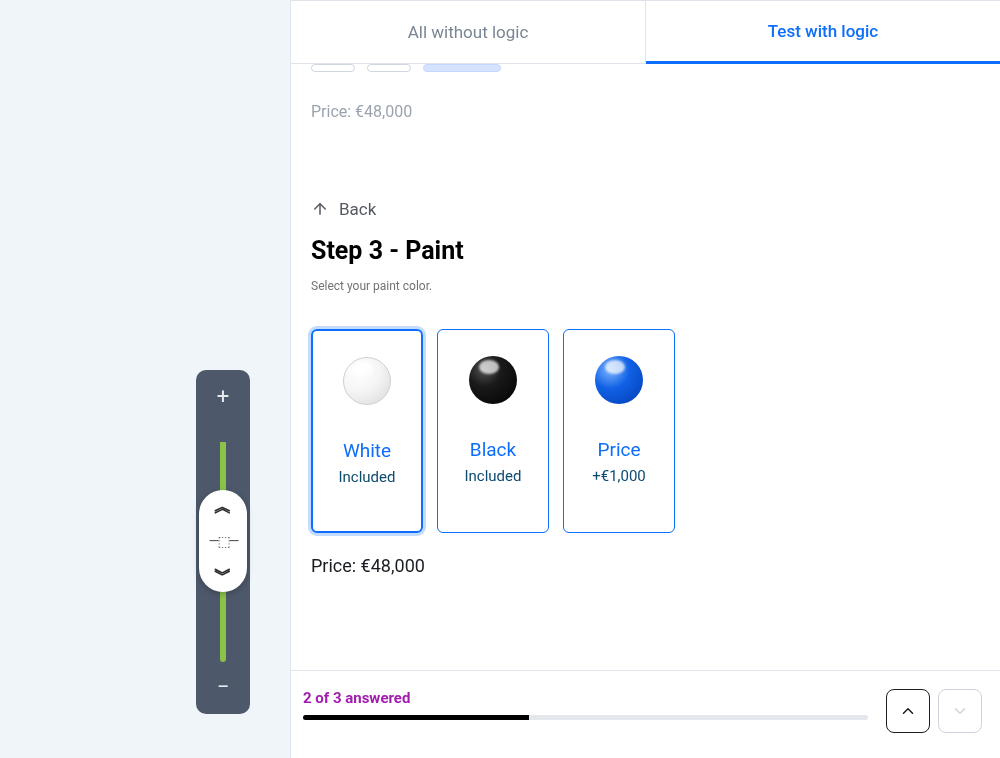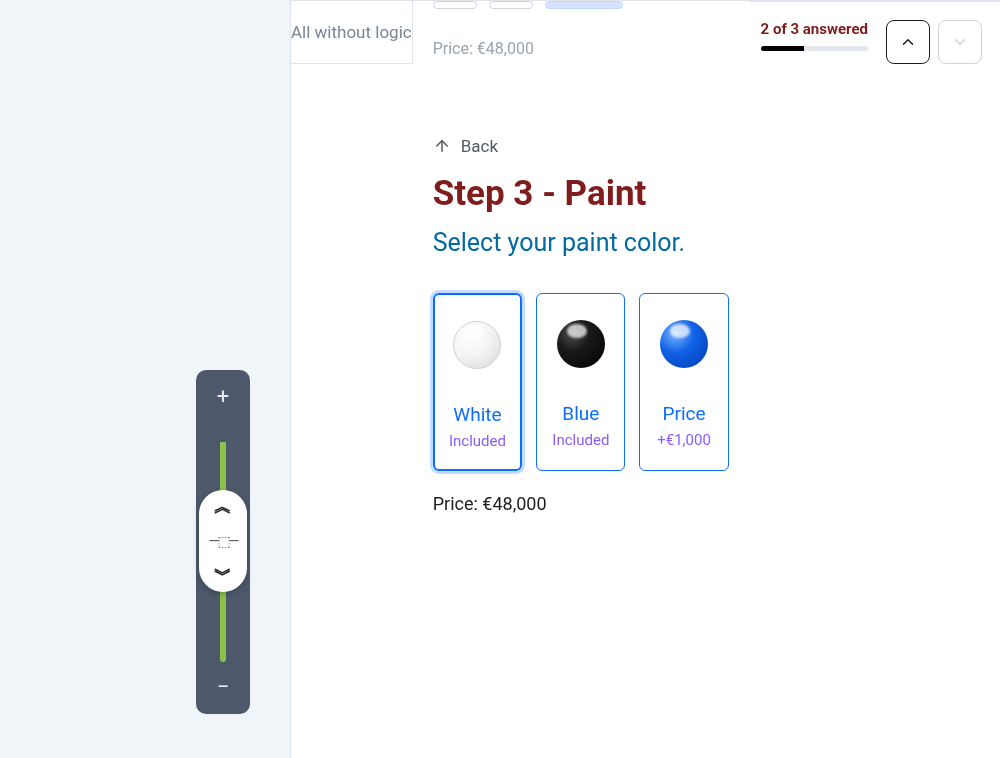--- a/index.html
+++ b/index.html
@@ -68,21 +68,21 @@
     letter-spacing: -2px;
   }
 
   
   .main {
     flex: 1;
     background: #ffffff;
     border-left: 1px solid #e0e4ea;
     border-top: 1px solid #e0e4ea;
     display: flex;
-    flex-direction: row;
+    flex-direction: column;
     position: relative;
   }
 
   
   .tabs {
     display: flex;
     height: 63px;
     border-bottom: 1px solid #e0e4ea;
   }
   .tab {
@@ -113,32 +113,32 @@
 
   .prev-price { color: #9aa3af; font-size: 16px; margin-top: 30px; }
 
   
   .back-link {
     display: inline-flex; align-items: center; gap: 10px;
     color: #555b63; font-size: 17px; margin-top: 78px; cursor: pointer; justify-content: flex-end;
   }
   .back-link svg { width: 18px; height: 18px; stroke: #555b63; }
 
-  h1 { font-size: 35px; font-weight: 700; color: #7f1d1d; margin-top: 14px; }
-  .subtitle { font-size: 25px; color: #0369a1; margin-top: 14px; }
+  h1 { font-size: 25px; font-weight: 700; color: #000000; margin-top: 14px; }
+  .subtitle { font-size: 12px; color: #737373; margin-top: 14px; }
 
   
   .options {
     display: flex;
     gap: 14px;
     margin-top: 36px;
   }
   .card {
     width: 112px;
-    height: 178px;
+    height: 204px;
     border: 1px solid #0d6efd;
     border-radius: 6px;
     display: flex;
     flex-direction: column;
     align-items: center;
     padding-top: 26px;
     cursor: pointer;
   }
   .card.selected {
     border: 2px solid #0d6efd;
@@ -156,34 +156,34 @@
     background: rgba(255,255,255,0.7);
     border-radius:50%;
     filter: blur(1px);
   }
   .swatch.white { background: radial-gradient(circle at 32% 28%, #ffffff 0%, #f5f5f5 45%, #d8d8d8 100%); border:1px solid #d0d0d0; }
   .swatch.black { background: radial-gradient(circle at 32% 28%, #535353 0%, #1a1a1a 35%, #000 100%); }
   .swatch.blue  { background: radial-gradient(circle at 32% 28%, #7fb6ff 0%, #1162e6 40%, #003bb3 100%); }
   .swatch.red   { background: radial-gradient(circle at 32% 28%, #ff8a8a 0%, #e11515 40%, #990000 100%); }
 
   .card .name { color: #0d6efd; font-size: 19px; margin-top: 34px; }
-  .card .cost { color: #8b5cf6; font-size: 15px; margin-top: 6px; }
+  .card .cost { color: #0c4a6e; font-size: 15px; margin-top: 6px; }
 
   .price-line { font-size: 18px; color: #1a1d21; margin-top: 22px; }
 
   
   .footer {
     height: 88px;
     border-top: 1px solid #e0e4ea;
     padding: 18px 18px 0 12px;
     display: flex;
     align-items: flex-start;
   }
   .footer-left { flex: 1; }
-  .progress-label { font-size: 15px; font-weight: 700; color: #7f1d1d; }
+  .progress-label { font-size: 15px; font-weight: 700; color: #a21caf; }
   .progress-bar {
     width: 100%; height: 5px; background: #e4e7ec; border-radius: 3px; margin-top: 8px; overflow:hidden;
   }
   .progress-fill { height: 100%; background: #000; width: 40%; }
 
   .footer-nav { display: flex; gap: 8px; margin-left: 18px; }
   .nav-btn {
     width: 44px; height: 44px; border:1px solid #1a1d21; border-radius:8px;
     display:flex; align-items:center; justify-content:center; cursor:pointer; background:#fff;
   }
@@ -206,20 +206,21 @@
       </div>
     </div>
     <div class="minus">−</div>
   </div>
 </div>
 
 <div class="main">
 
   <div class="tabs">
     <div class="tab inactive">All without logic</div>
+    <div class="tab active">Test with logic</div>
   </div>
 
   <div class="content">
 
     <div class="pill-row">
       <div class="pill"></div>
       <div class="pill"></div>
       <div class="pill wide"></div>
     </div>
 
@@ -237,21 +238,21 @@
     <div class="subtitle">Select your paint color.</div>
 
     <div class="options">
       <div class="card selected">
         <div class="swatch white"></div>
         <div class="name">White</div>
         <div class="cost">Included</div>
       </div>
       <div class="card">
         <div class="swatch black"></div>
-        <div class="name">Blue</div>
+        <div class="name">Black</div>
         <div class="cost">Included</div>
       </div>
       <div class="card">
         <div class="swatch blue"></div>
         <div class="name">Price</div>
         <div class="cost">+€1,000</div>
       </div>
     </div>
 
     <div class="price-line">Price: €48,000</div>

